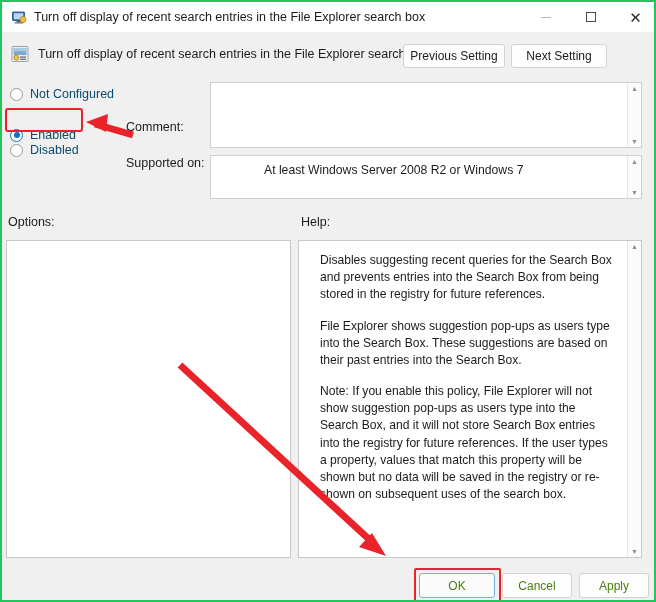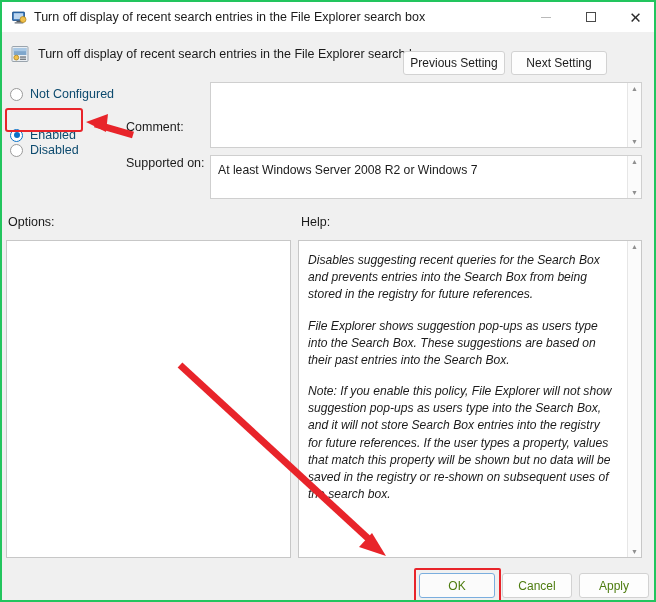--- a/index.html
+++ b/index.html
@@ -76,21 +76,20 @@
     position: absolute; top: 42px;
     height: 24px;
     background: #fdfdfd;
     border: 1px solid #d2d2d2;
     border-radius: 3px;
     font-family: "Liberation Sans", sans-serif;
     font-size: 12px;
     color: #1b1b1b;
     display: flex; align-items: center; justify-content: center;
     cursor: default;
-    margin-top: 7px;
   }
   #btn-prev { left: 401px; width: 102px; }
   #btn-next { left: 509px; width: 96px; }
 
   
   .radio-row {
     position: absolute; left: 8px;
     display: flex; align-items: center;
     height: 18px;
   }
@@ -159,21 +158,21 @@
     justify-content: space-between; align-items: center;
     padding: 2px 0;
   }
   .scrollarrow {
     font-size: 7px; color: #8f8f8f; line-height: 1;
     user-select: none;
   }
 
   #box-comment { left: 208px; top: 80px; width: 432px; height: 66px; }
   #box-supported { left: 208px; top: 153px; width: 432px; height: 44px; }
-  #box-supported .boxcontent { padding-top: 6px; }
+  #box-supported .boxcontent { padding-top: 6px; margin-left: 46px; }
 
   
   #panel-options {
     position: absolute; left: 4px; top: 238px;
     width: 285px; height: 318px;
     background: #ffffff; border: 1px solid #c7c7c7;
   }
   #panel-help {
     position: absolute; left: 296px; top: 238px;
     width: 344px; height: 318px;
@@ -181,21 +180,21 @@
     display: flex;
   }
   #help-text {
     flex: 1 1 auto;
     padding: 11px 10px 6px 9px;
     font-size: 12.1px;
     color: #1b1b1b;
     line-height: 1.42;
     overflow: hidden;
   }
-  #help-text p { margin: 0 0 14px 0; font-style: italic; }
+  #help-text p { margin: 0 0 14px 12px; }
   #help-text p:last-child { margin-bottom: 0; }
 
   
   .footbtn {
     position: absolute; top: 571px;
     height: 25px;
     background: #fdfdfd;
     border: 1px solid #d2d2d2;
     border-radius: 3px;
     font-family: "Liberation Sans", sans-serif;

